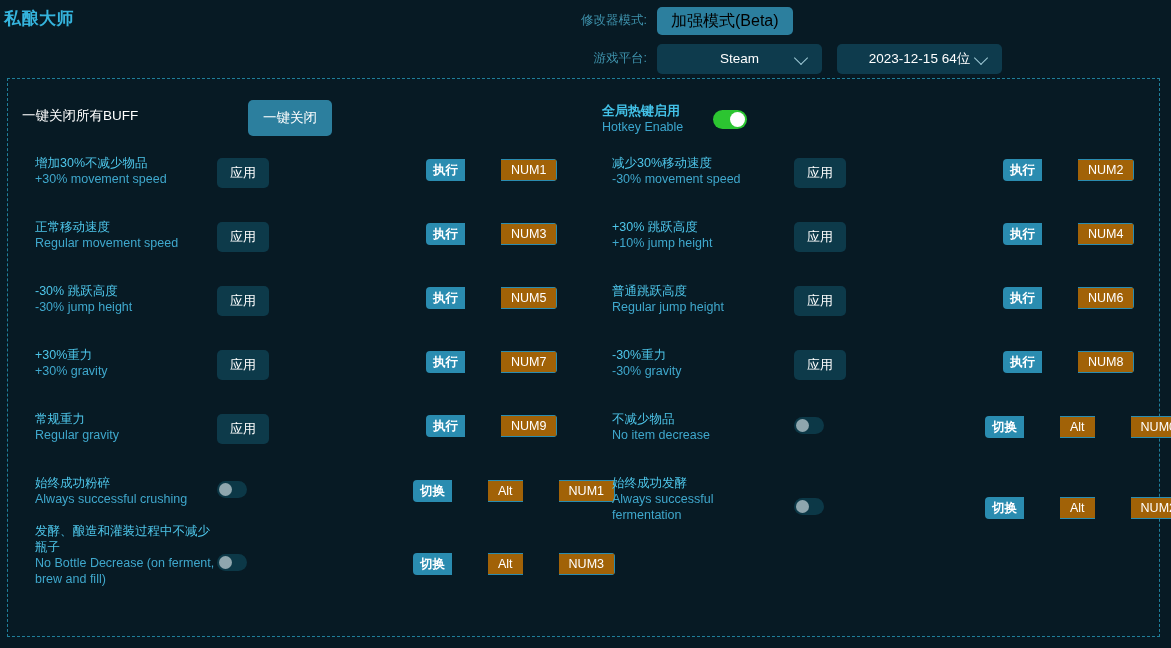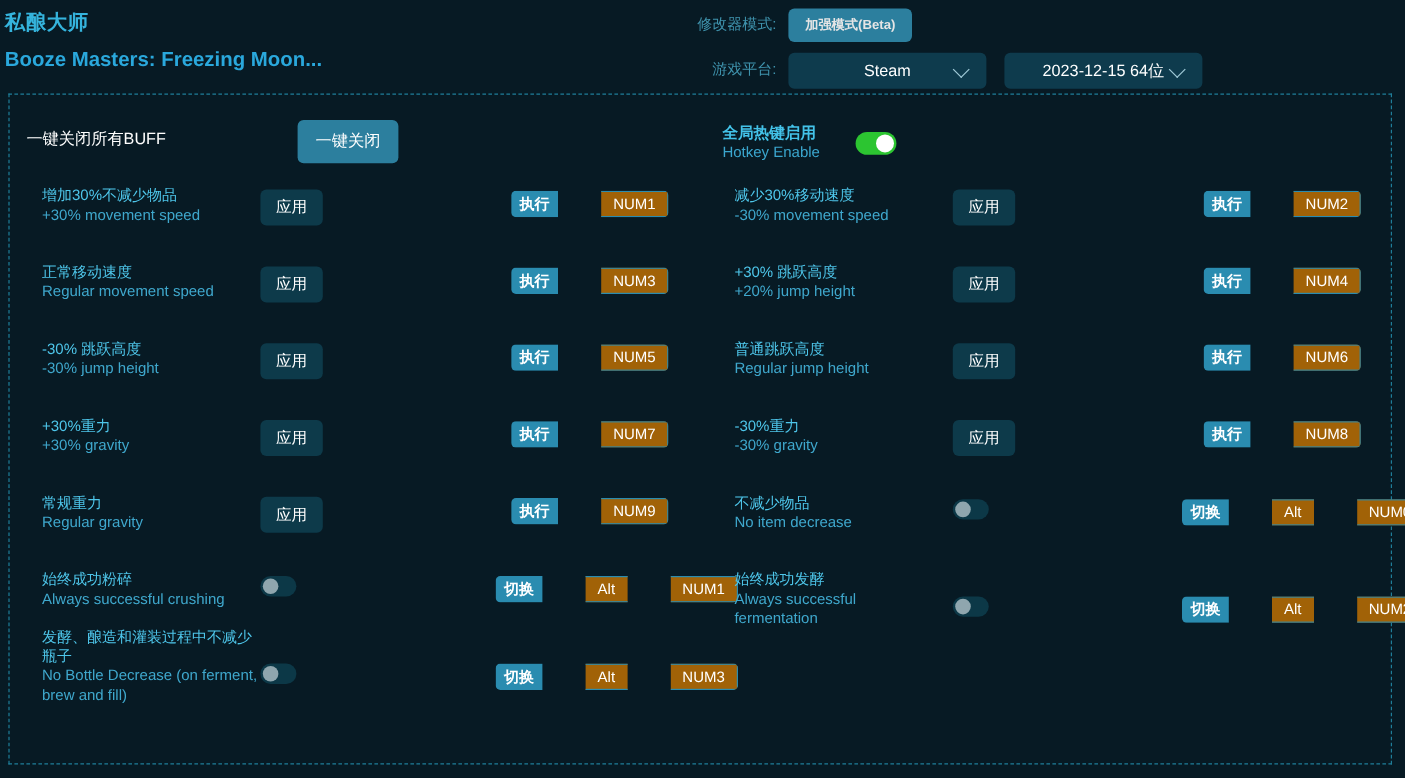--- a/index.html
+++ b/index.html
@@ -61,30 +61,29 @@
     font-size: 12.5px;
     color: #3f93ad;
     width: 82px;
     text-align: right;
     padding-right: 10px;
     box-sizing: border-box;
     white-space: nowrap;
   }
   .mode-btn {
     background: #2c7f9e;
-    color: #e5e5e5;
-    font-size: 11px;
+    color: #000000;
+    font-size: 16px;
     border: none;
     border-radius: 5px;
     padding: 7px 14px;
     line-height: 14px;
     cursor: pointer;
     font-family: inherit;
     white-space: nowrap;
-    font-weight: bold;
   }
   .select {
     background: #0e3b4d;
     border-radius: 5px;
     height: 30px;
     display: flex;
     align-items: center;
     justify-content: center;
     position: relative;
     cursor: pointer;
@@ -286,21 +285,20 @@
   .col.right .hk.exec { left: 418px; }
   .col.right .hk.toggle3 { left: 400px; }
 </style>
 </head>
 <body>
 
 <div id="header">
 
   <div class="title-block">
     <div class="title-cn">私酿大师</div>
-    <div class="title-en">Booze Masters: Freezing Moon...</div>
   </div>
 
   <div class="hdr-controls">
     <div class="hdr-row r1">
       <span class="hdr-label">修改器模式:</span>
       <button class="mode-btn">加强模式(Beta)</button>
     </div>
     <div class="hdr-row r2">
       <span class="hdr-label">游戏平台:</span>
       <div class="select platform">
@@ -427,21 +425,21 @@
             </div>
             <button class="apply-btn" style="top: 3px;">应用</button>
             <div class="hk exec" style="top: 4px;">
               <span class="act">执行</span>
               <span class="key">NUM2</span>
             </div>
           </div>
           <div class="row" style="top: 136px;">
             <div class="labels">
               <span class="lbl-cn">+30% 跳跃高度</span>
-              <span class="lbl-en">+20% jump height</span>
+              <span class="lbl-en">+10% jump height</span>
             </div>
             <button class="apply-btn" style="top: 3px;">应用</button>
             <div class="hk exec" style="top: 4px;">
               <span class="act">执行</span>
               <span class="key">NUM4</span>
             </div>
           </div>
           <div class="row" style="top: 200px;">
             <div class="labels">
               <span class="lbl-cn">普通跳跃高度</span>

